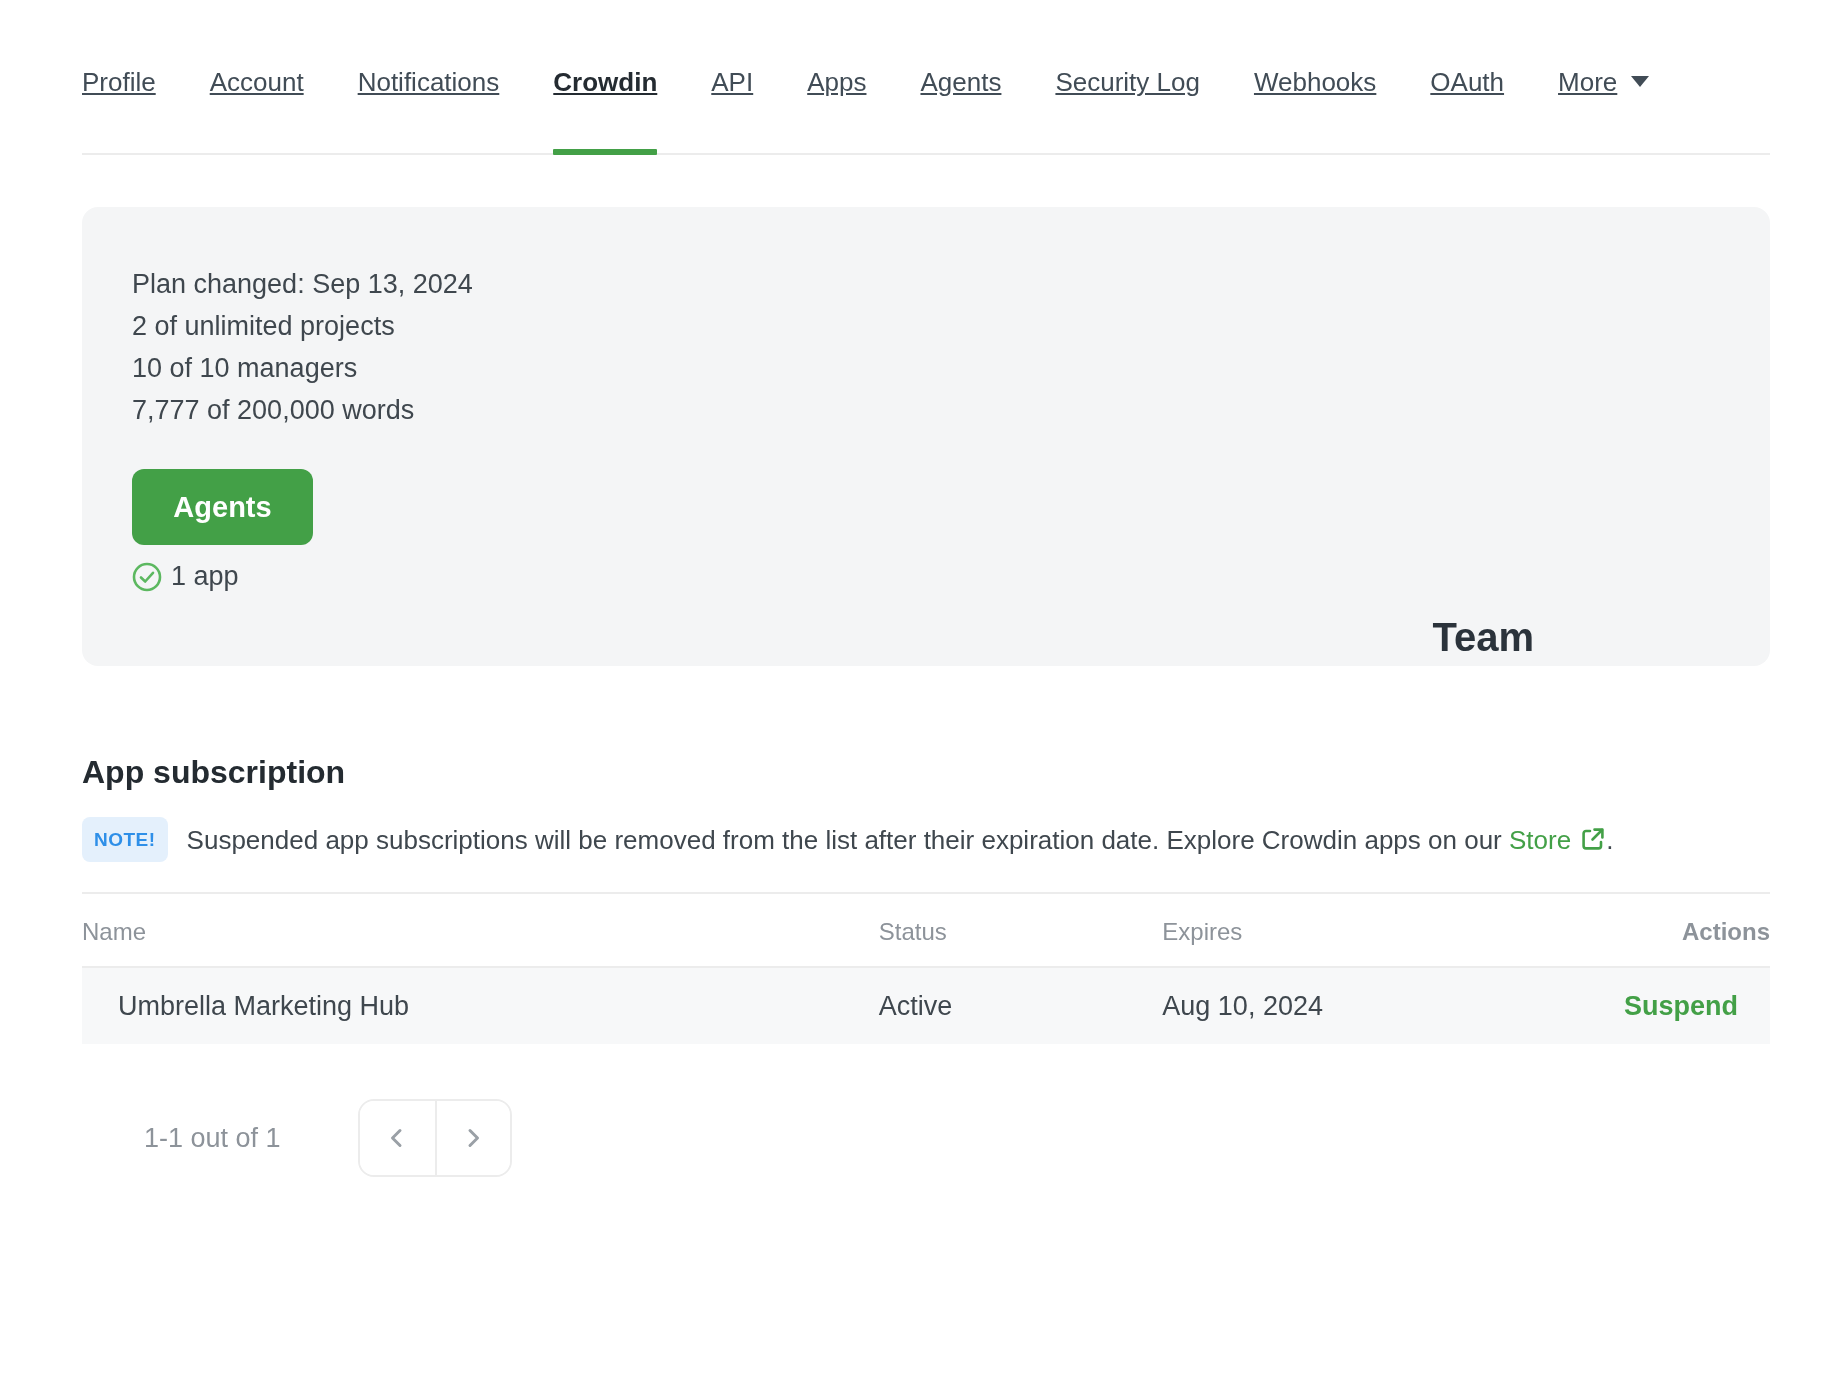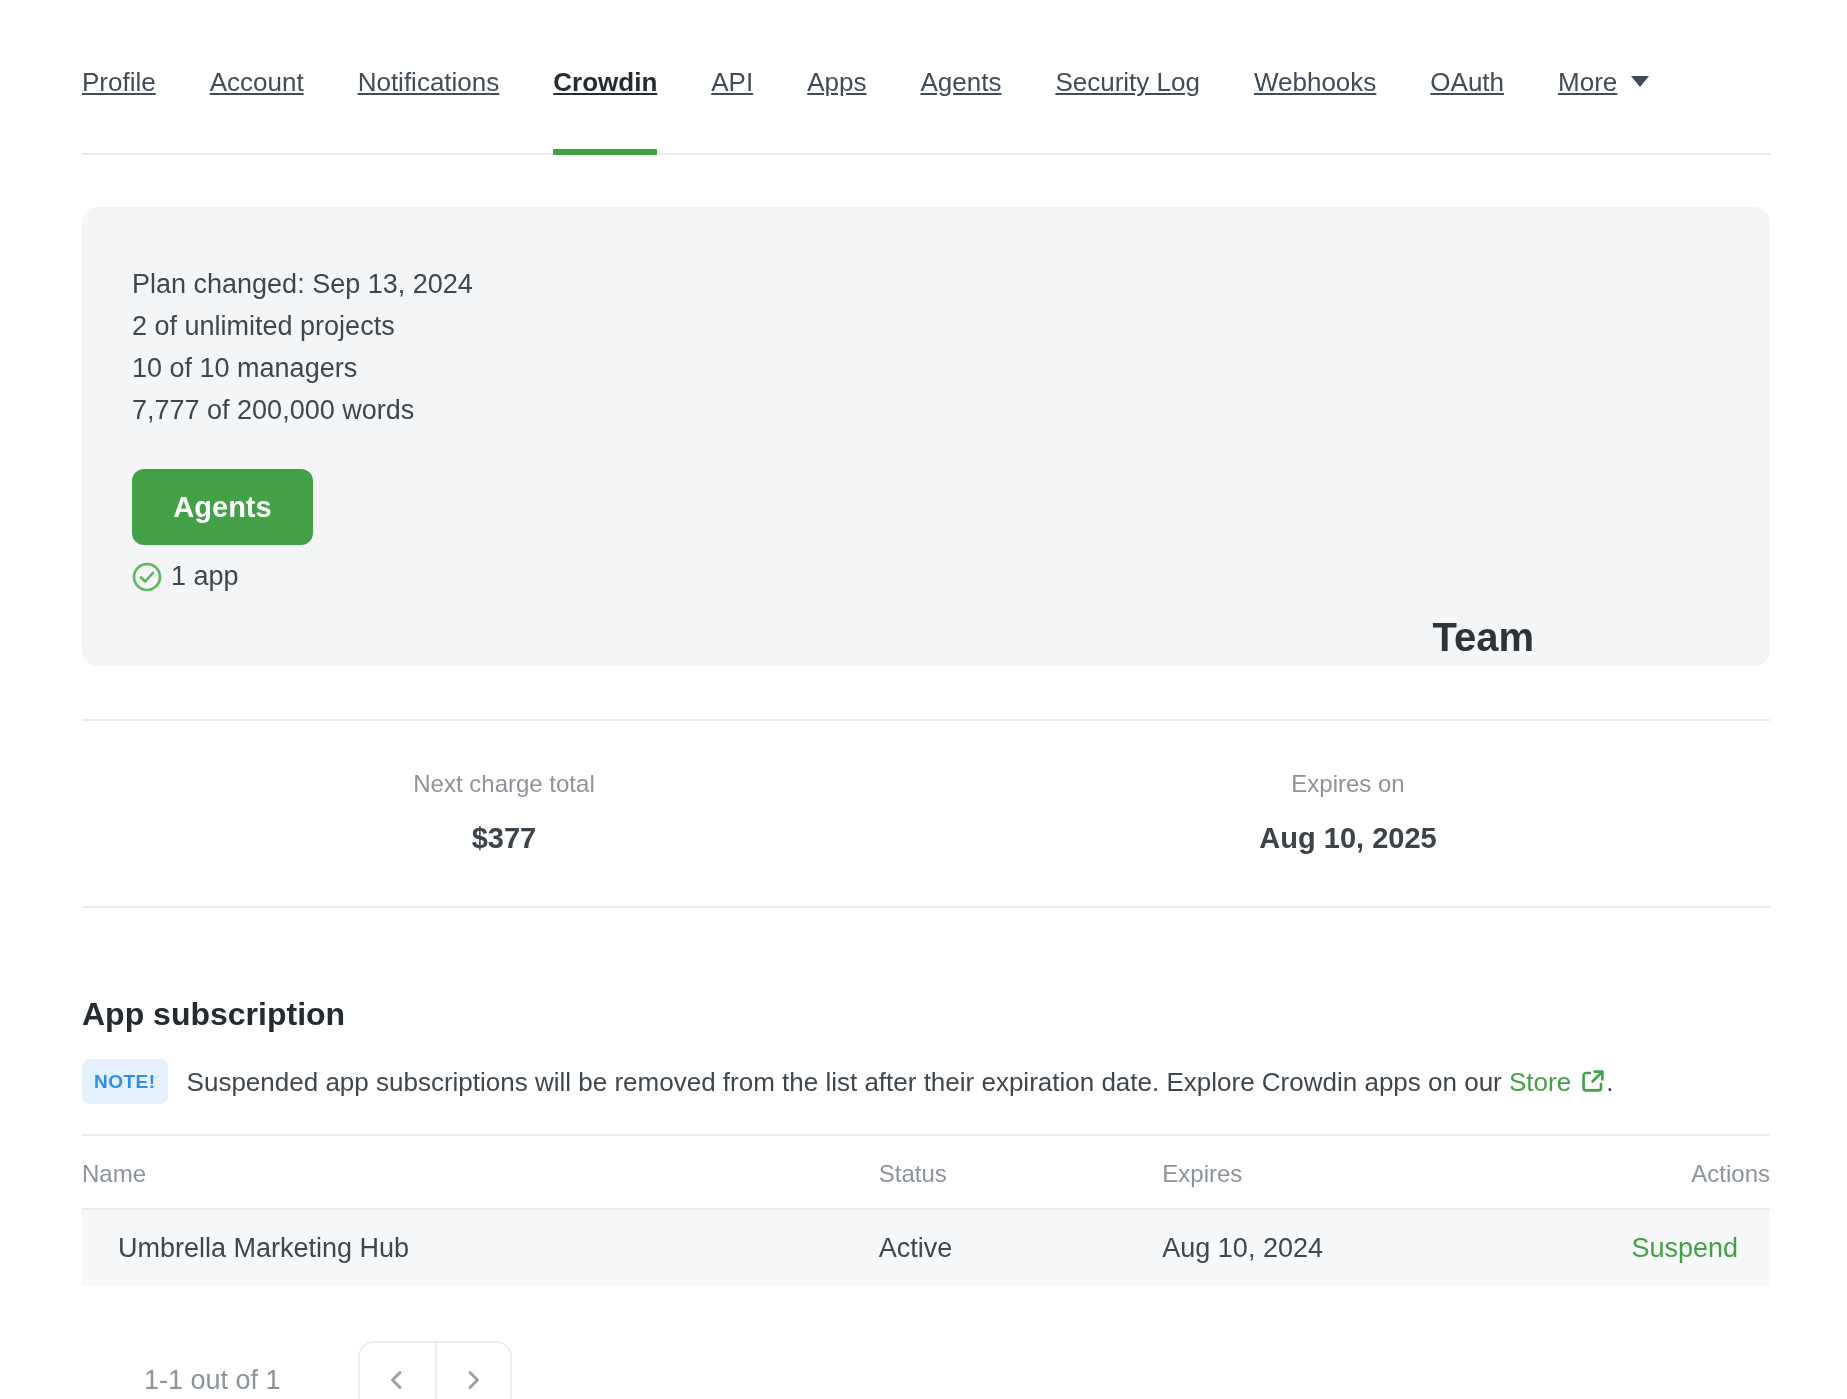--- a/index.html
+++ b/index.html
@@ -138,21 +138,21 @@
   .app-table { margin-top: 30px; border-top: 2px solid #ececec; }
   .t-head, .t-row {
     display: grid;
     grid-template-columns: 47.2% 16.8% 24.8% 1fr;
     align-items: center;
   }
   .t-head { border-bottom: 2px solid #ececec; }
   .t-head > div { font-size: 24px; color: #8d939a; padding: 24px 0 20px; }
   .t-row { background: #f7f8f9; height: 76px; font-size: 27px; color: #3f474e; }
   .cell-name { padding-left: 36px; }
-  .cell-actions { text-align: right; padding-right: 32px; }
+  .cell-actions { text-align: right; padding-right: 32px; font-weight: bold; }
   .suspend-link { color: #43a047; text-decoration: none; cursor: pointer; }
 
   
   .pagination {
     margin-top: 55px;
     display: flex;
     align-items: center;
     padding-left: 62px;
   }
   .pagination-summary { font-size: 27px; color: #8d939a; }
@@ -206,30 +206,20 @@
     <div class="apps-row">
       <svg width="30" height="30" viewBox="0 0 30 30">
         <circle cx="15" cy="15" r="13" fill="none" stroke="#5cb860" stroke-width="2.6"></circle>
         <path d="M9 15.5 L13.2 19.5 L21 10.8" fill="none" stroke="#5cb860" stroke-width="2.6" stroke-linecap="round" stroke-linejoin="round"></path>
       </svg>
       <span>1 app</span>
     </div>
     <div class="plan-name">Team</div>
   </section>
 
-  <div class="charge-row">
-    <div class="charge-col">
-      <div class="charge-label">Next charge total</div>
-      <div class="charge-value">$377</div>
-    </div>
-    <div class="charge-col">
-      <div class="charge-label">Expires on</div>
-      <div class="charge-value">Aug 10, 2025</div>
-    </div>
-  </div>
 
   <h2 class="section-title">App subscription</h2>
 
   <div class="note-row">
     <span class="note-badge">NOTE!</span>
     <span><span>Suspended app subscriptions will be removed from the list after their expiration date. Explore Crowdin apps on our </span><a class="store-link">Store</a><svg class="ext-icon" width="26" height="26" viewBox="0 0 26 26">
           <path d="M10 5 H6 a2.4 2.4 0 0 0 -2.4 2.4 V20 a2.4 2.4 0 0 0 2.4 2.4 H18.6 A2.4 2.4 0 0 0 21 20 V16" fill="none" stroke="#43a047" stroke-width="2.6" stroke-linecap="round"></path>
           <path d="M14.5 3.6 H22.4 V11.5" fill="none" stroke="#43a047" stroke-width="2.6" stroke-linecap="round" stroke-linejoin="round"></path>
           <path d="M22 4 L12.5 13.5" fill="none" stroke="#43a047" stroke-width="2.6" stroke-linecap="round"></path>
         </svg><span>.</span></span>

